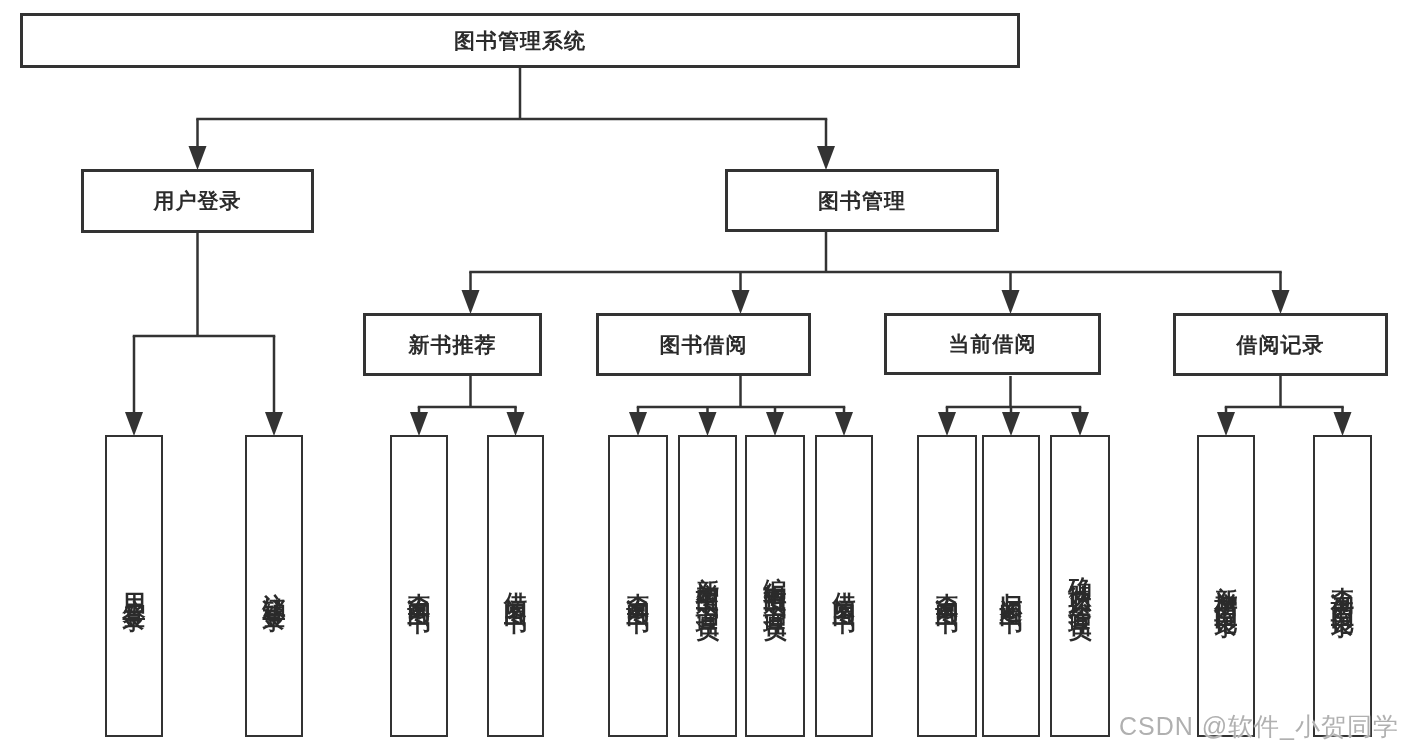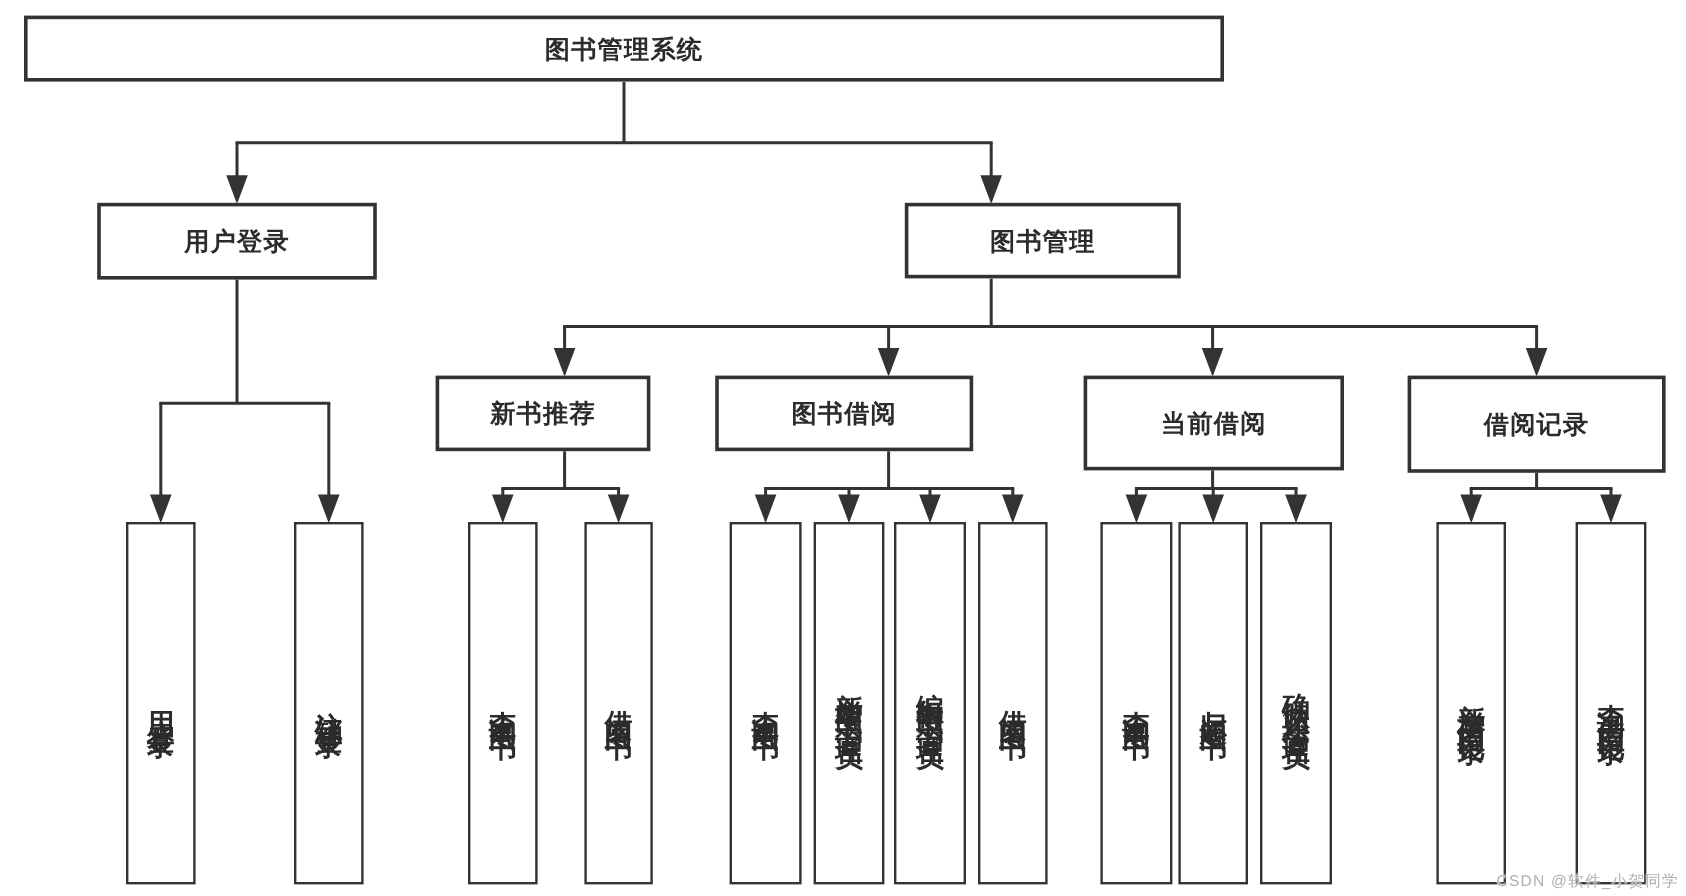--- a/index.html
+++ b/index.html
@@ -13,21 +13,21 @@
     display:flex;align-items:center;justify-content:center;color:#2b2b2b;z-index:2;font-weight:bold;
   }
   .node-h{font-size:21px;letter-spacing:1px;}
   .node-v{border-width:2.5px;font-size:23px;}
   .node-v .vtext{
     writing-mode:vertical-rl;text-orientation:mixed;
     letter-spacing:6px;line-height:1;white-space:nowrap;
   }
   .watermark{
     position:absolute;right:6px;bottom:4px;z-index:5;
-    font-size:13px;color:#b0b0b0;letter-spacing:1px;
+    font-size:25px;color:#b0b0b0;letter-spacing:1px;
     text-shadow:0 0 2px #ffffff,0 0 2px #ffffff;
   }
 </style>
 </head>
 <body>
 
 <div class="canvas">
 
   <svg class="wires" width="1405" height="747" viewBox="0 0 1405 747">
     <g stroke="#333333" stroke-width="2.5" fill="#333333">
@@ -104,34 +104,34 @@
     </g>
   </svg>
 
   <div class="node node-h" style="left:20px;top:13px;width:1000px;height:55px">
     <span>图书管理系统</span>
   </div>
 
   <div class="node node-h" style="left:81px;top:169px;width:233px;height:64px">
     <span>用户登录</span>
   </div>
-  <div class="node node-h" style="left:754px;top:169px;width:230px;height:63px">
+  <div class="node node-h" style="left:725px;top:169px;width:274px;height:63px">
     <span>图书管理</span>
   </div>
 
   <div class="node node-h" style="left:363px;top:313px;width:179px;height:63px">
     <span>新书推荐</span>
   </div>
   <div class="node node-h" style="left:596px;top:313px;width:215px;height:63px">
     <span>图书借阅</span>
   </div>
-  <div class="node node-h" style="left:903px;top:313px;width:217px;height:79px">
+  <div class="node node-h" style="left:884px;top:313px;width:217px;height:62px">
     <span>当前借阅</span>
   </div>
-  <div class="node node-h" style="left:1173px;top:313px;width:215px;height:81px">
+  <div class="node node-h" style="left:1173px;top:313px;width:215px;height:63px">
     <span>借阅记录</span>
   </div>
 
   <div class="node node-v" style="left:105px;top:435px;width:58px;height:302px">
     <span class="vtext">用户登录</span>
   </div>
   <div class="node node-v" style="left:245px;top:435px;width:58px;height:302px">
     <span class="vtext">注销登录</span>
   </div>
 

